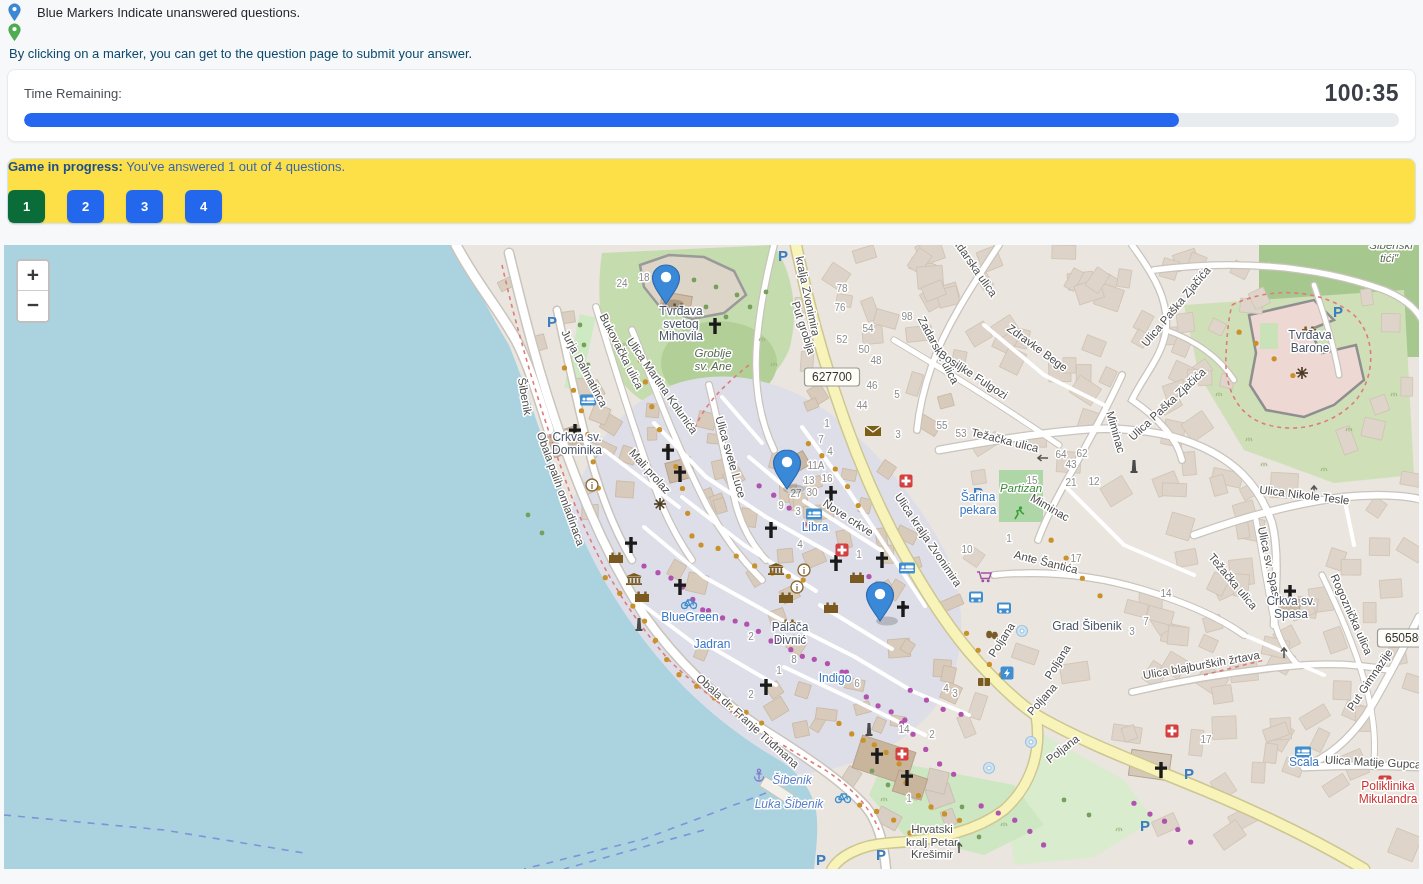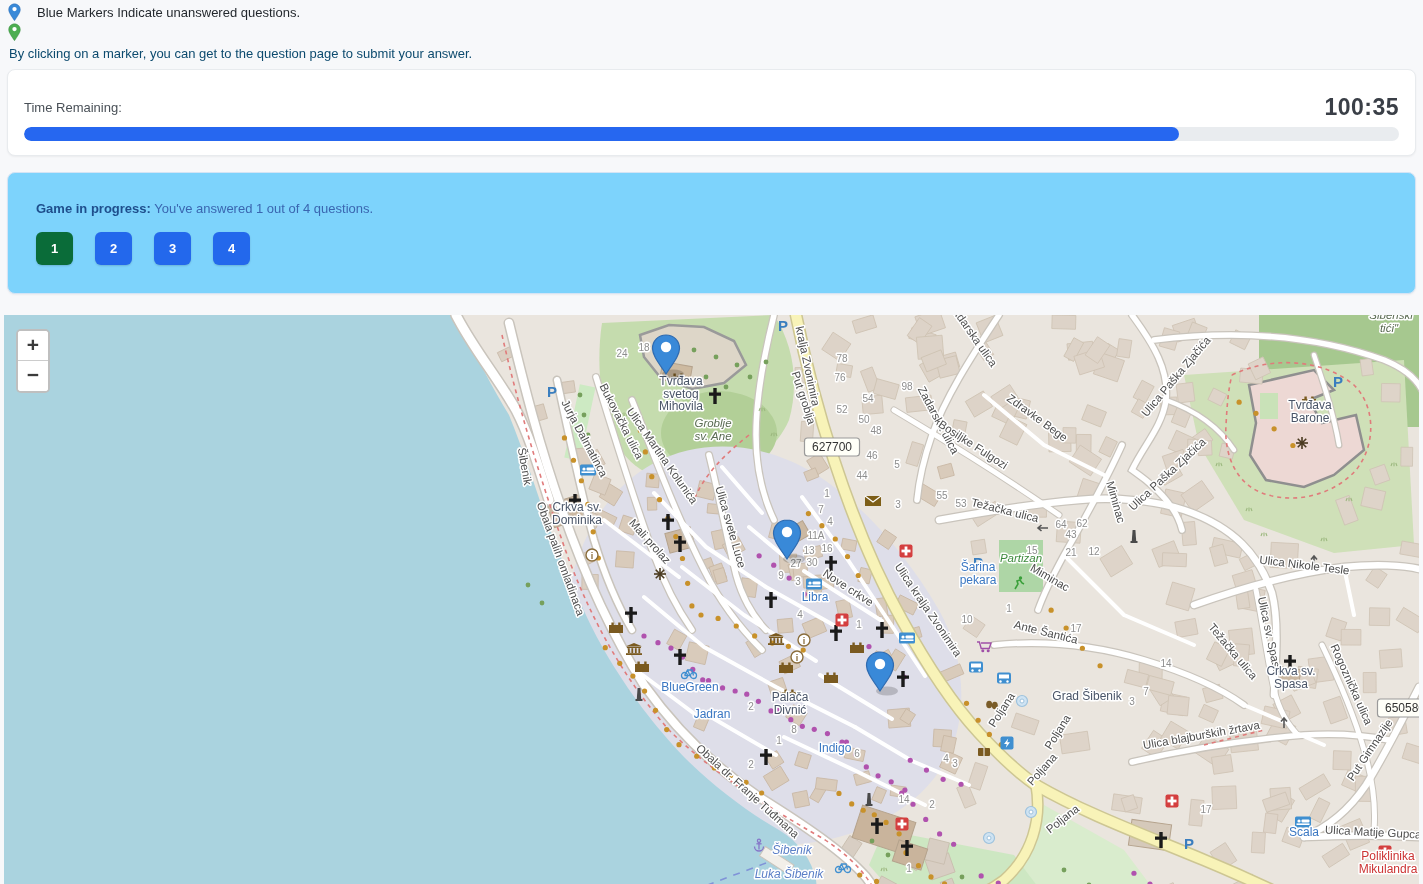--- a/index.html
+++ b/index.html
@@ -7,28 +7,28 @@
   .page { width:1423px; position:relative; }
 
   
   .legend { padding:2px 8px 0 8px; }
   .legend-row { display:flex; align-items:center; gap:16px; height:20px; font-size:13px; color:#24292e; }
   .legend-hint { font-size:13px; color:#0c4a6e; margin-top:4px; padding-left:1px; }
   .pin-ico { flex:0 0 auto; }
 
   
   .card { background:#fff; border:1px solid #e8ebee; border-radius:8px; box-shadow:0 1px 2px rgba(0,0,0,.05); margin:8px 7px 0 7px; }
-  .timer-card { padding:24px 16px 14px 16px; }
+  .timer-card { padding:10px 16px 14px 16px; }
   .timer-top { display:flex; justify-content:space-between; align-items:center; }
   .timer-label { font-size:13px; color:#495057; }
   .timer-value { font-size:23px; font-weight:600; color:#3a3f47; letter-spacing:.5px;text-align:right; }
   .progress-track { margin-top:6px; height:14px; background:#e9ecef; border-radius:8px; overflow:hidden; }
   .progress-fill { height:100%; background:#2667f0; border-radius:8px; }
 
-  .game-card { background:#7dd3fc; border:1px solid #d4e4f5; padding:28px; margin-top:16px; }
+  .game-card { background:#fde047; border:1px solid #d4e4f5; padding:0; margin-top:16px; }
   .game-status { font-size:13px; color:#3a66b0; }
   .game-status .bold { font-weight:bold; color:#1e4e8c; }
   .q-buttons { margin-top:16px; display:flex; gap:22px; }
   .q-btn { width:37px; height:33px; border:none; border-radius:6px; color:#fff; font-size:13px; font-weight:bold;
            font-family:"Liberation Sans",sans-serif; cursor:pointer; box-shadow:0 1px 2px rgba(0,0,0,.15); }
 
   
   .map { position:relative; margin:21px 4px 0 4px; height:624px; background:#eae5de; overflow:hidden; }
   .map svg { display:block; }
   .leaflet-zoom { position:absolute; left:12px; top:14px; width:34px; border:2px solid rgba(0,0,0,.25); border-radius:5px; overflow:hidden; background:#fff; }

